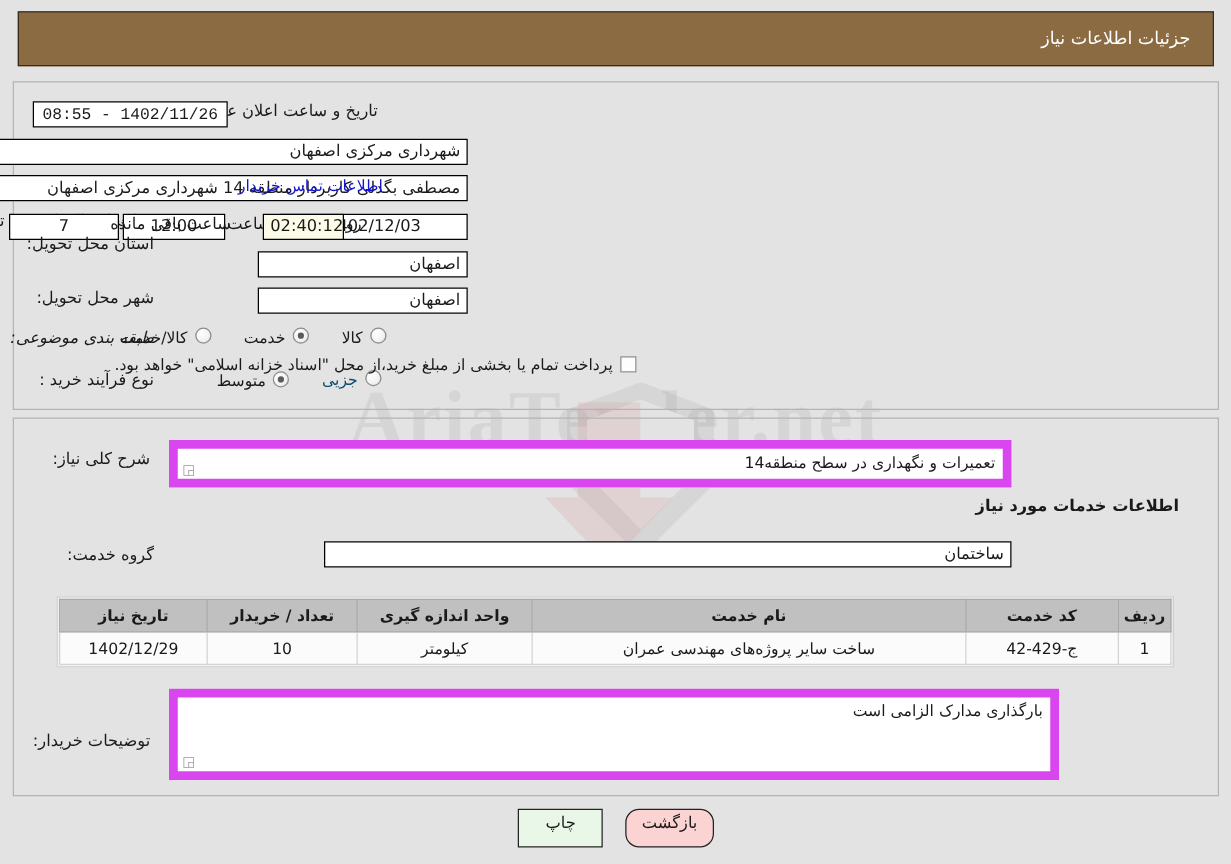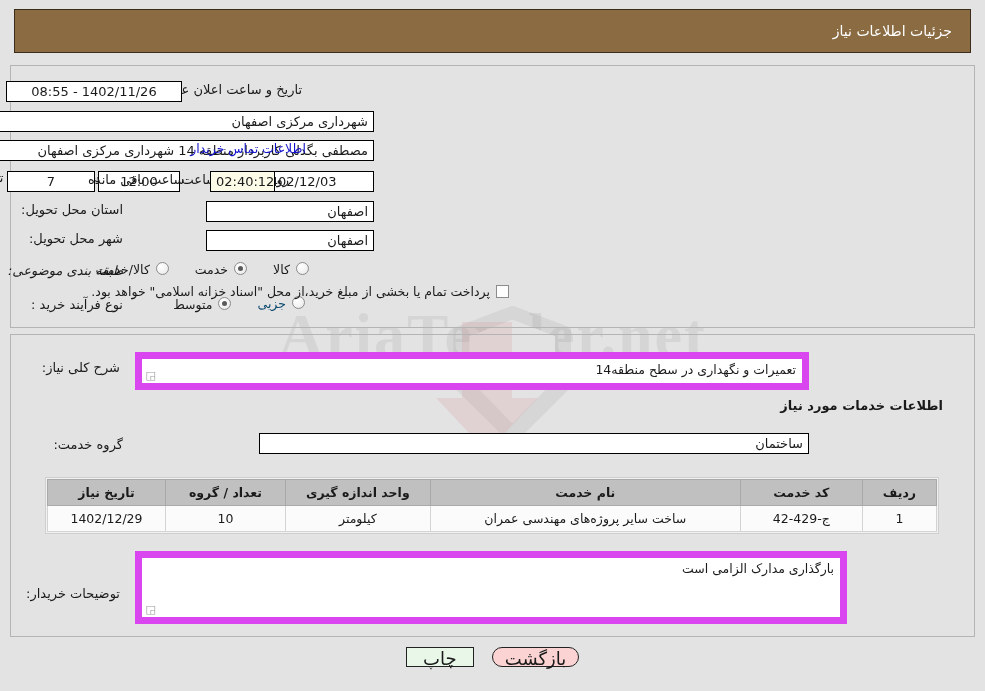--- a/index.html
+++ b/index.html
@@ -213,21 +213,21 @@
     width: 100%;
     font-size: 12.5px;
   }
   table.grid th {
     background: #c0c0c0;
     border: 1px solid #a9a9a9;
     font-weight: bold;
     height: 26px;
     color: #1a1a1a;
     text-align: center;
-    padding: 0 20px;
+    padding: 0 4px;
     white-space: nowrap;
   }
   table.grid td {
     background: #fbfbfb;
     border: 1px solid #d4d4d4;
     height: 26px;
     text-align: center;
     padding: 0 4px;
     color: #1a1a1a;
     white-space: nowrap;
@@ -238,23 +238,23 @@
   .btn-bar {
     position: absolute;
     top: 647px; left: 0; width: 985px;
     display: flex;
     justify-content: center;
     gap: 18px;
     z-index: 5;
   }
   .btn {
     border: 1px solid #222222;
-    height: 20px;
+    height: 31px;
     min-width: 68px;
-    font-size: 18px;
+    font-size: 13px;
     line-height: 21px;
     text-align: center;
     padding: 0 12px;
     cursor: pointer;
     font-family: "DejaVu Sans", "Liberation Sans", sans-serif;
   }
   .btn-print { background: #e9f7e9; color: #1a1a1a; }
   .btn-back  { background: #fbd3d3; color: #1a1a1a; border-radius: 11px; }
 </style>
 </head>
@@ -280,21 +280,21 @@
 
   <div class="panel panel-bottom"></div>
 
   <div class="frow" style="top:82px; right:862px;">
     <span class="lbl">شماره نیاز:</span>
   </div>
   <div class="frow" style="top:82px; right:683px;">
     <span class="lbl">تاریخ و ساعت اعلان عمومی:</span>
   </div>
   <div class="frow" style="top:81px; right:803px;">
-    <div class="fld num" style="width:176px;">08:55 - 1402/11/26</div>
+    <div class="fld num" style="width:156px;font-family:Liberation Mono, monospace;">08:55 - 1402/11/26</div>
   </div>
 
   <div class="frow" style="top:112px; right:862px;">
     <span class="lbl">نام دستگاه خریدار:</span>
   </div>
   <div class="frow" style="top:111px; right:611px;">
     <div class="fld" style="width:381px;">شهرداری مرکزی اصفهان</div>
   </div>
 
   <div class="frow" style="top:141px; right:862px;">
@@ -325,21 +325,21 @@
   <div class="frow" style="top:172px; right:696px; left:264px;">
     <span class="lbl">روز و</span>
   </div>
   <div class="frow" style="top:171px; left:210px;">
     <div class="fld timer" style="width:65px;">02:40:12</div>
   </div>
   <div class="frow" style="top:172px; left:88px;">
     <span class="lbl">ساعت باقی مانده</span>
   </div>
 
-  <div class="frow" style="top:202px; right:862px;">
+  <div class="frow" style="top:188px; right:862px;">
     <span class="lbl">استان محل تحویل:</span>
   </div>
   <div class="frow" style="top:201px; right:611px;">
     <div class="fld" style="width:168px;">اصفهان</div>
   </div>
 
   <div class="frow" style="top:231px; right:862px;">
     <span class="lbl">شهر محل تحویل:</span>
   </div>
   <div class="frow" style="top:230px; right:611px;">
@@ -400,21 +400,21 @@
   </div>
 
   <div class="tbl-wrap">
     <table class="grid">
       <thead>
         <tr>
           <th style="width:34px;">ردیف</th>
           <th style="width:122px;">کد خدمت</th>
           <th>نام خدمت</th>
           <th style="width:140px;">واحد اندازه گیری</th>
-          <th style="width:120px;">تعداد / گروه</th>
+          <th style="width:120px;">تعداد / خریدار</th>
           <th style="width:118px;">تاریخ نیاز</th>
         </tr>
       </thead>
       <tbody>
         <tr>
           <td class="ltr">1</td>
           <td class="ltr">ج-429-42</td>
           <td>ساخت سایر پروژه‌های مهندسی عمران</td>
           <td>کیلومتر</td>
           <td class="ltr">10</td>

